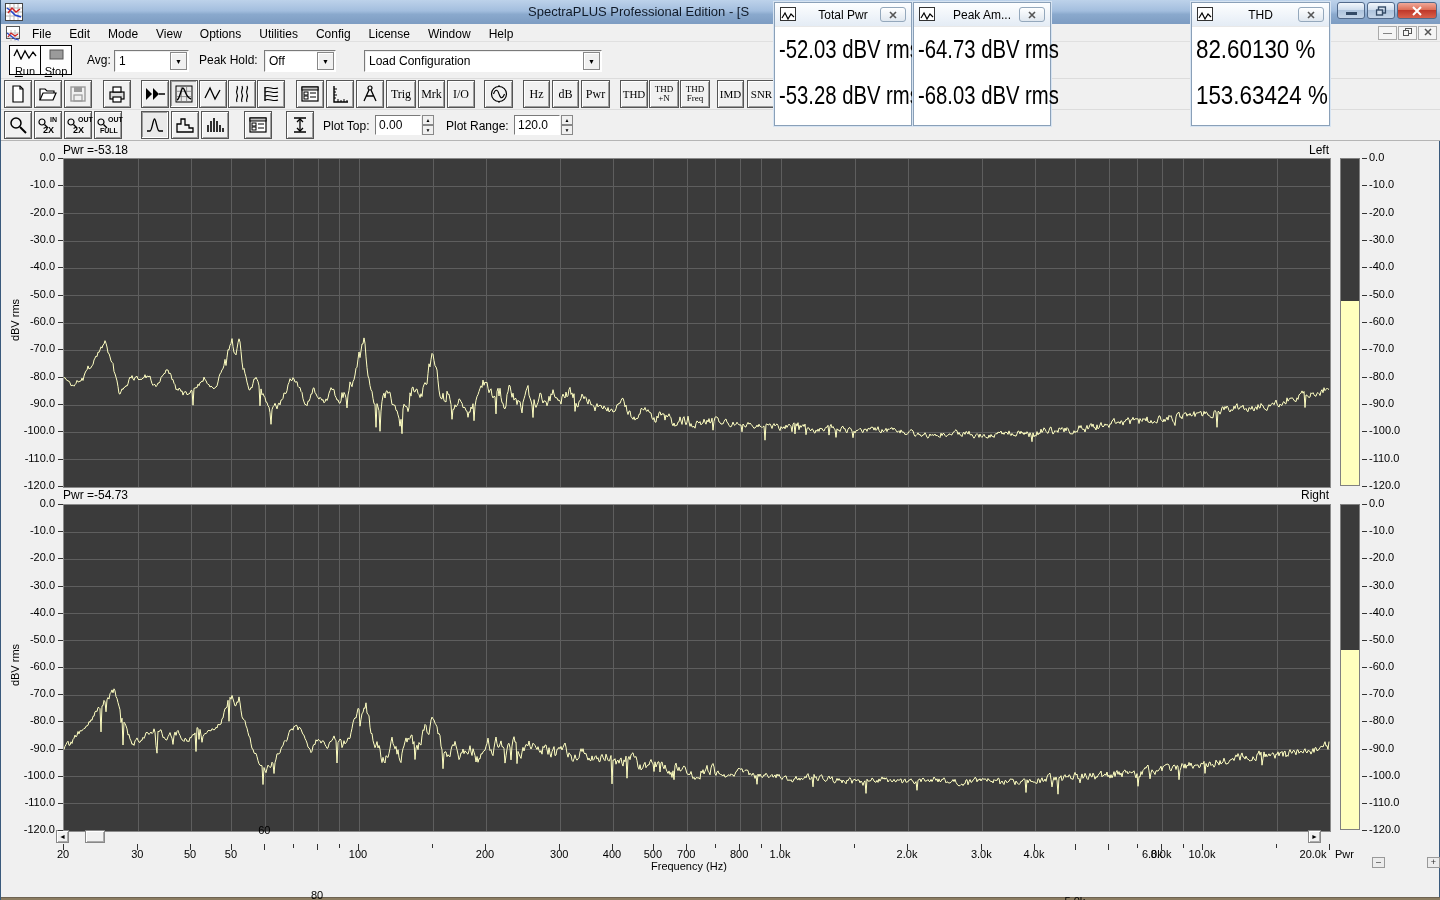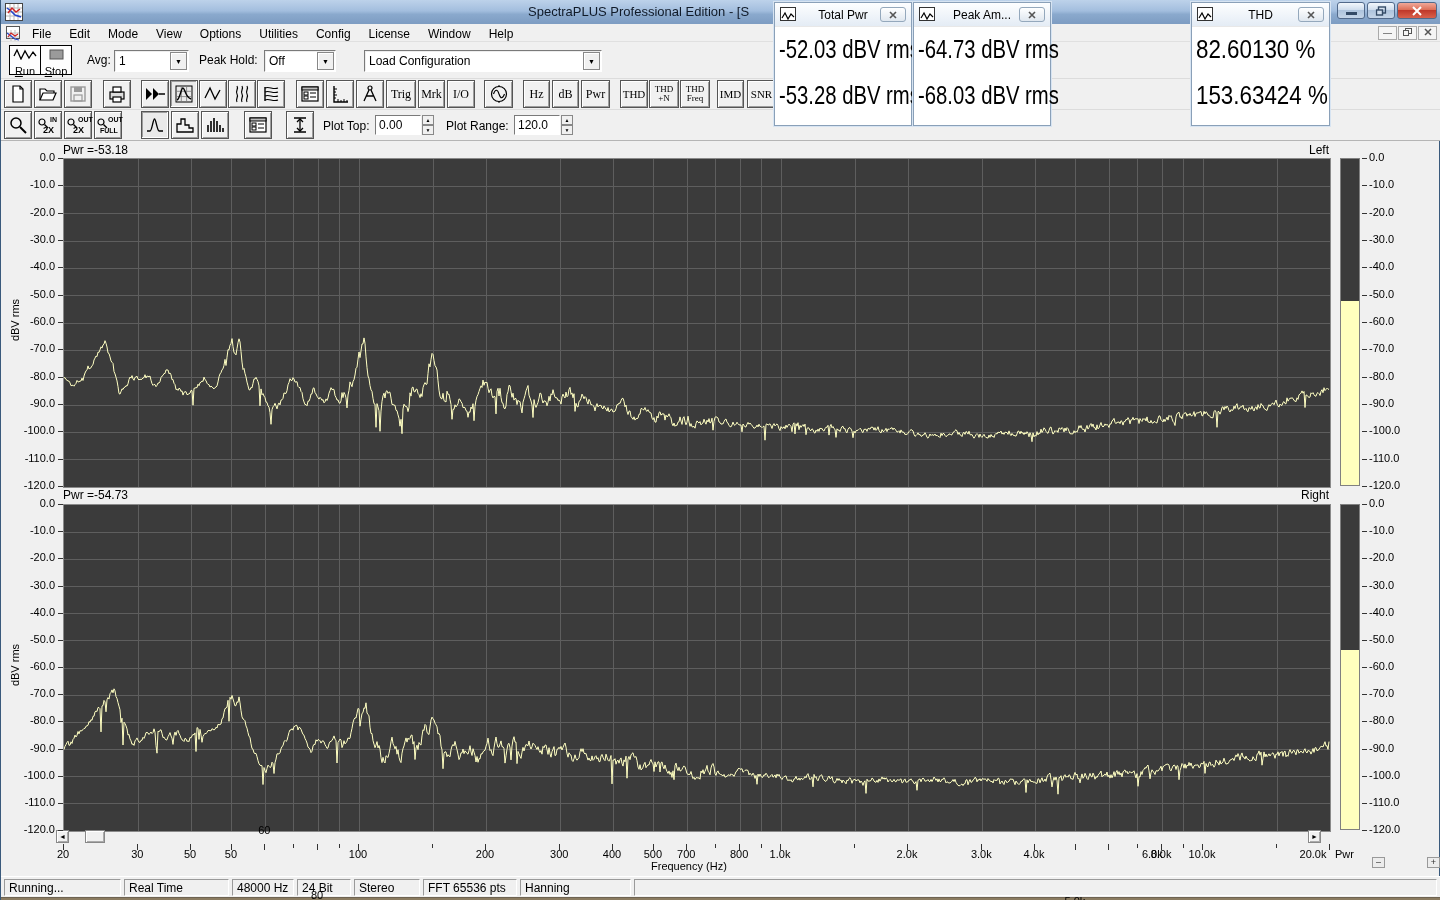--- a/index.html
+++ b/index.html
@@ -321,30 +321,20 @@
 
   <div class="sbtn" style="left:55px;top:830px;">◄</div>
   <div class="sthumb" style="left:84px;top:830px;"></div>
   <div class="sbtn" style="left:1307px;top:830px;">►</div>
 
   <div class="xlab" style="left:695px;top:860px;transform:none;margin-left:-45px;">Frequency (Hz)</div>
   <div class="xlab" style="left:1334px;top:848px;transform:none;">Pwr</div>
   <div class="tinybtn" style="left:1371px;top:857px;">–</div>
   <div class="tinybtn" style="left:1426px;top:857px;">+</div>
 
-  <div class="statusbar">
-    <div class="scell" style="left:3px;width:117px;">Running...</div>
-    <div class="scell" style="left:123px;width:105px;">Real Time</div>
-    <div class="scell" style="left:231px;width:62px;">48000 Hz</div>
-    <div class="scell" style="left:296px;width:54px;">24 Bit</div>
-    <div class="scell" style="left:353px;width:66px;">Stereo</div>
-    <div class="scell" style="left:422px;width:94px;">FFT 65536 pts</div>
-    <div class="scell" style="left:519px;width:111px;">Hanning</div>
-    <div class="scell" style="left:633px;width:803px;"></div>
-  </div>
   <div class="bstrip"></div>
 
   <div class="fpanel" style="left:773px;">
     <div class="ptitle">
       <div class="picon"><svg width="14" height="12">
             <polyline points="1,8 4,3 7,9 10,4 13,7" fill="none" stroke="#000" stroke-width="1.2"></polyline>
           </svg></div>
       <span class="ptext">Total Pwr</span>
       <div class="pclose">
           <svg width="8" height="8">

